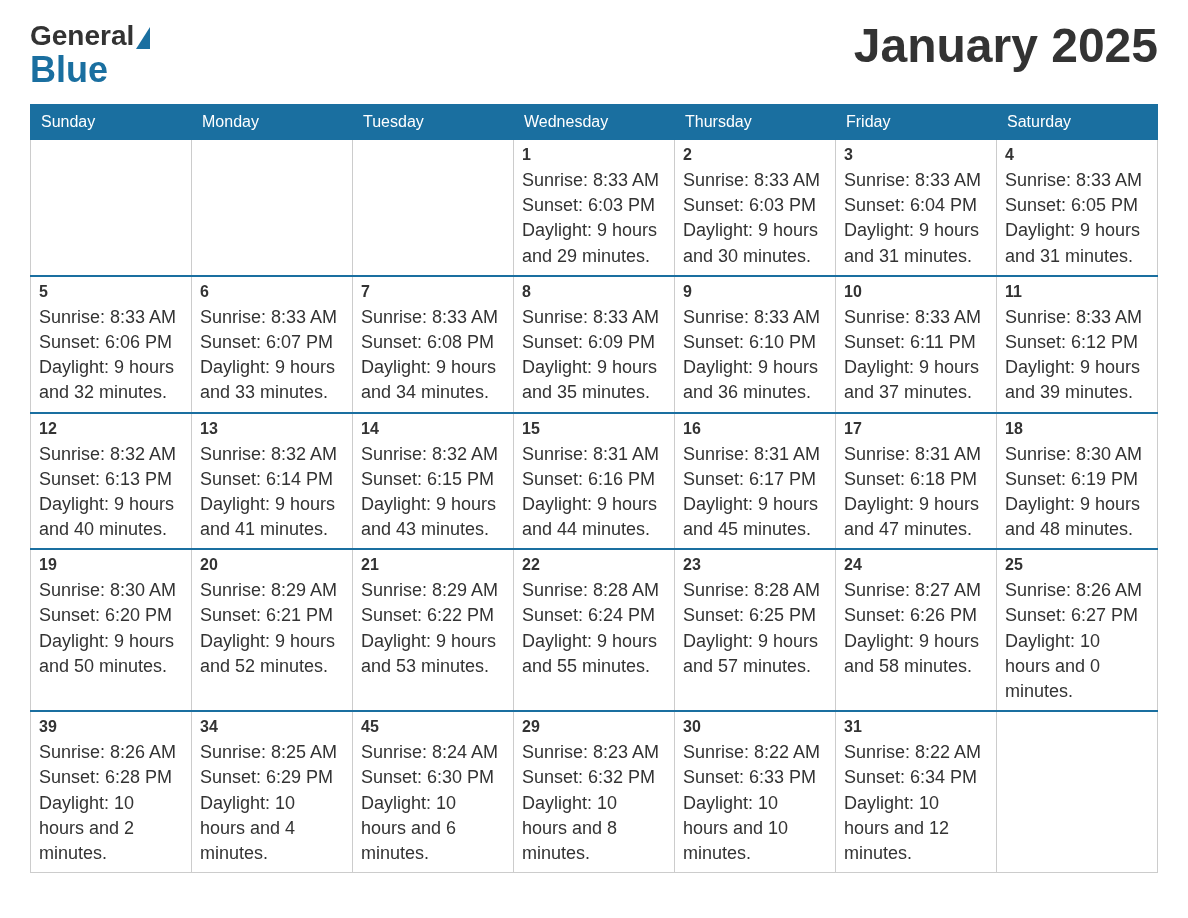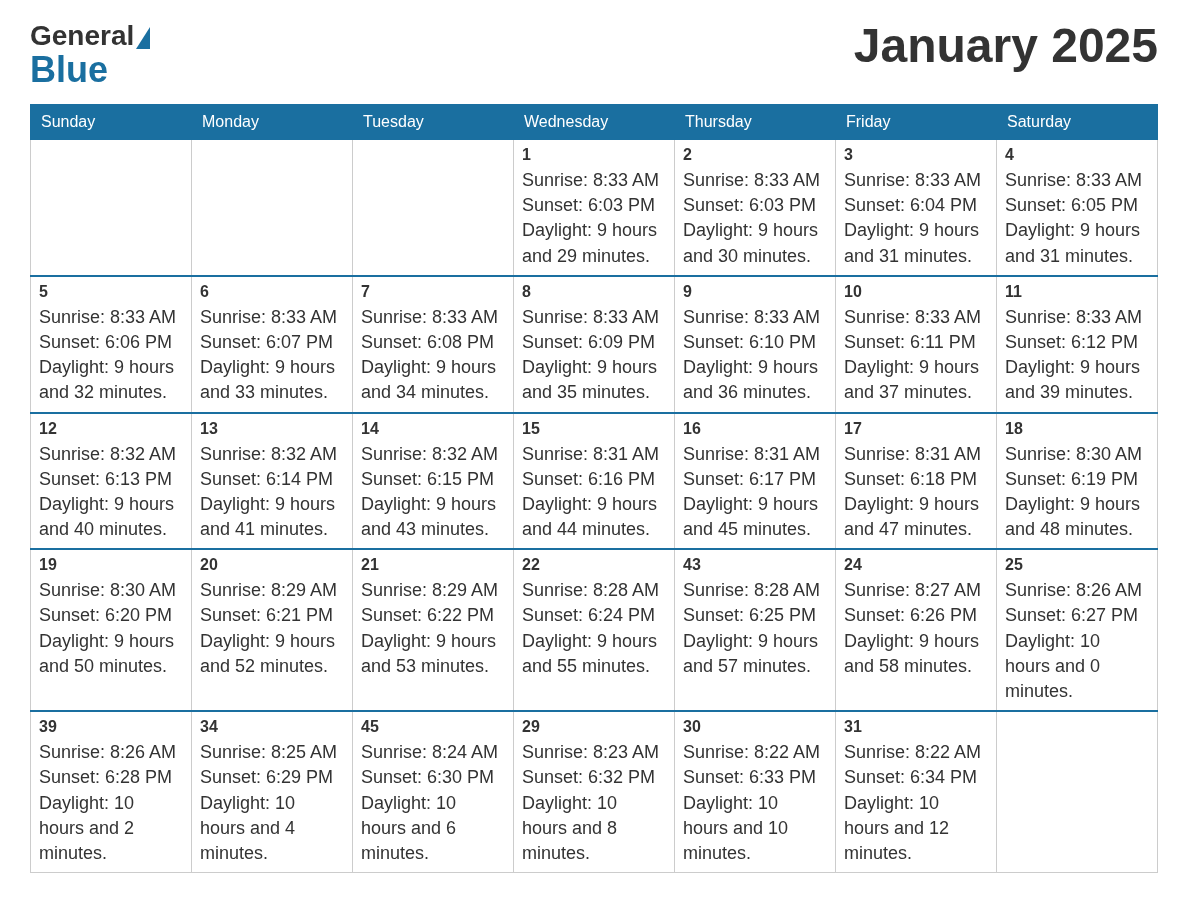--- a/index.html
+++ b/index.html
@@ -223,21 +223,21 @@
         </td>
         <td>
           <span class="day-number">21</span>
           <div class="day-info">Sunrise: 8:29 AM<br>Sunset: 6:22 PM<br>Daylight: 9 hours and 53 minutes.</div>
         </td>
         <td>
           <span class="day-number">22</span>
           <div class="day-info">Sunrise: 8:28 AM<br>Sunset: 6:24 PM<br>Daylight: 9 hours and 55 minutes.</div>
         </td>
         <td>
-          <span class="day-number">43</span>
+          <span class="day-number">23</span>
           <div class="day-info">Sunrise: 8:28 AM<br>Sunset: 6:25 PM<br>Daylight: 9 hours and 57 minutes.</div>
         </td>
         <td>
           <span class="day-number">24</span>
           <div class="day-info">Sunrise: 8:27 AM<br>Sunset: 6:26 PM<br>Daylight: 9 hours and 58 minutes.</div>
         </td>
         <td>
           <span class="day-number">25</span>
           <div class="day-info">Sunrise: 8:26 AM<br>Sunset: 6:27 PM<br>Daylight: 10 hours and 0 minutes.</div>
         </td>

